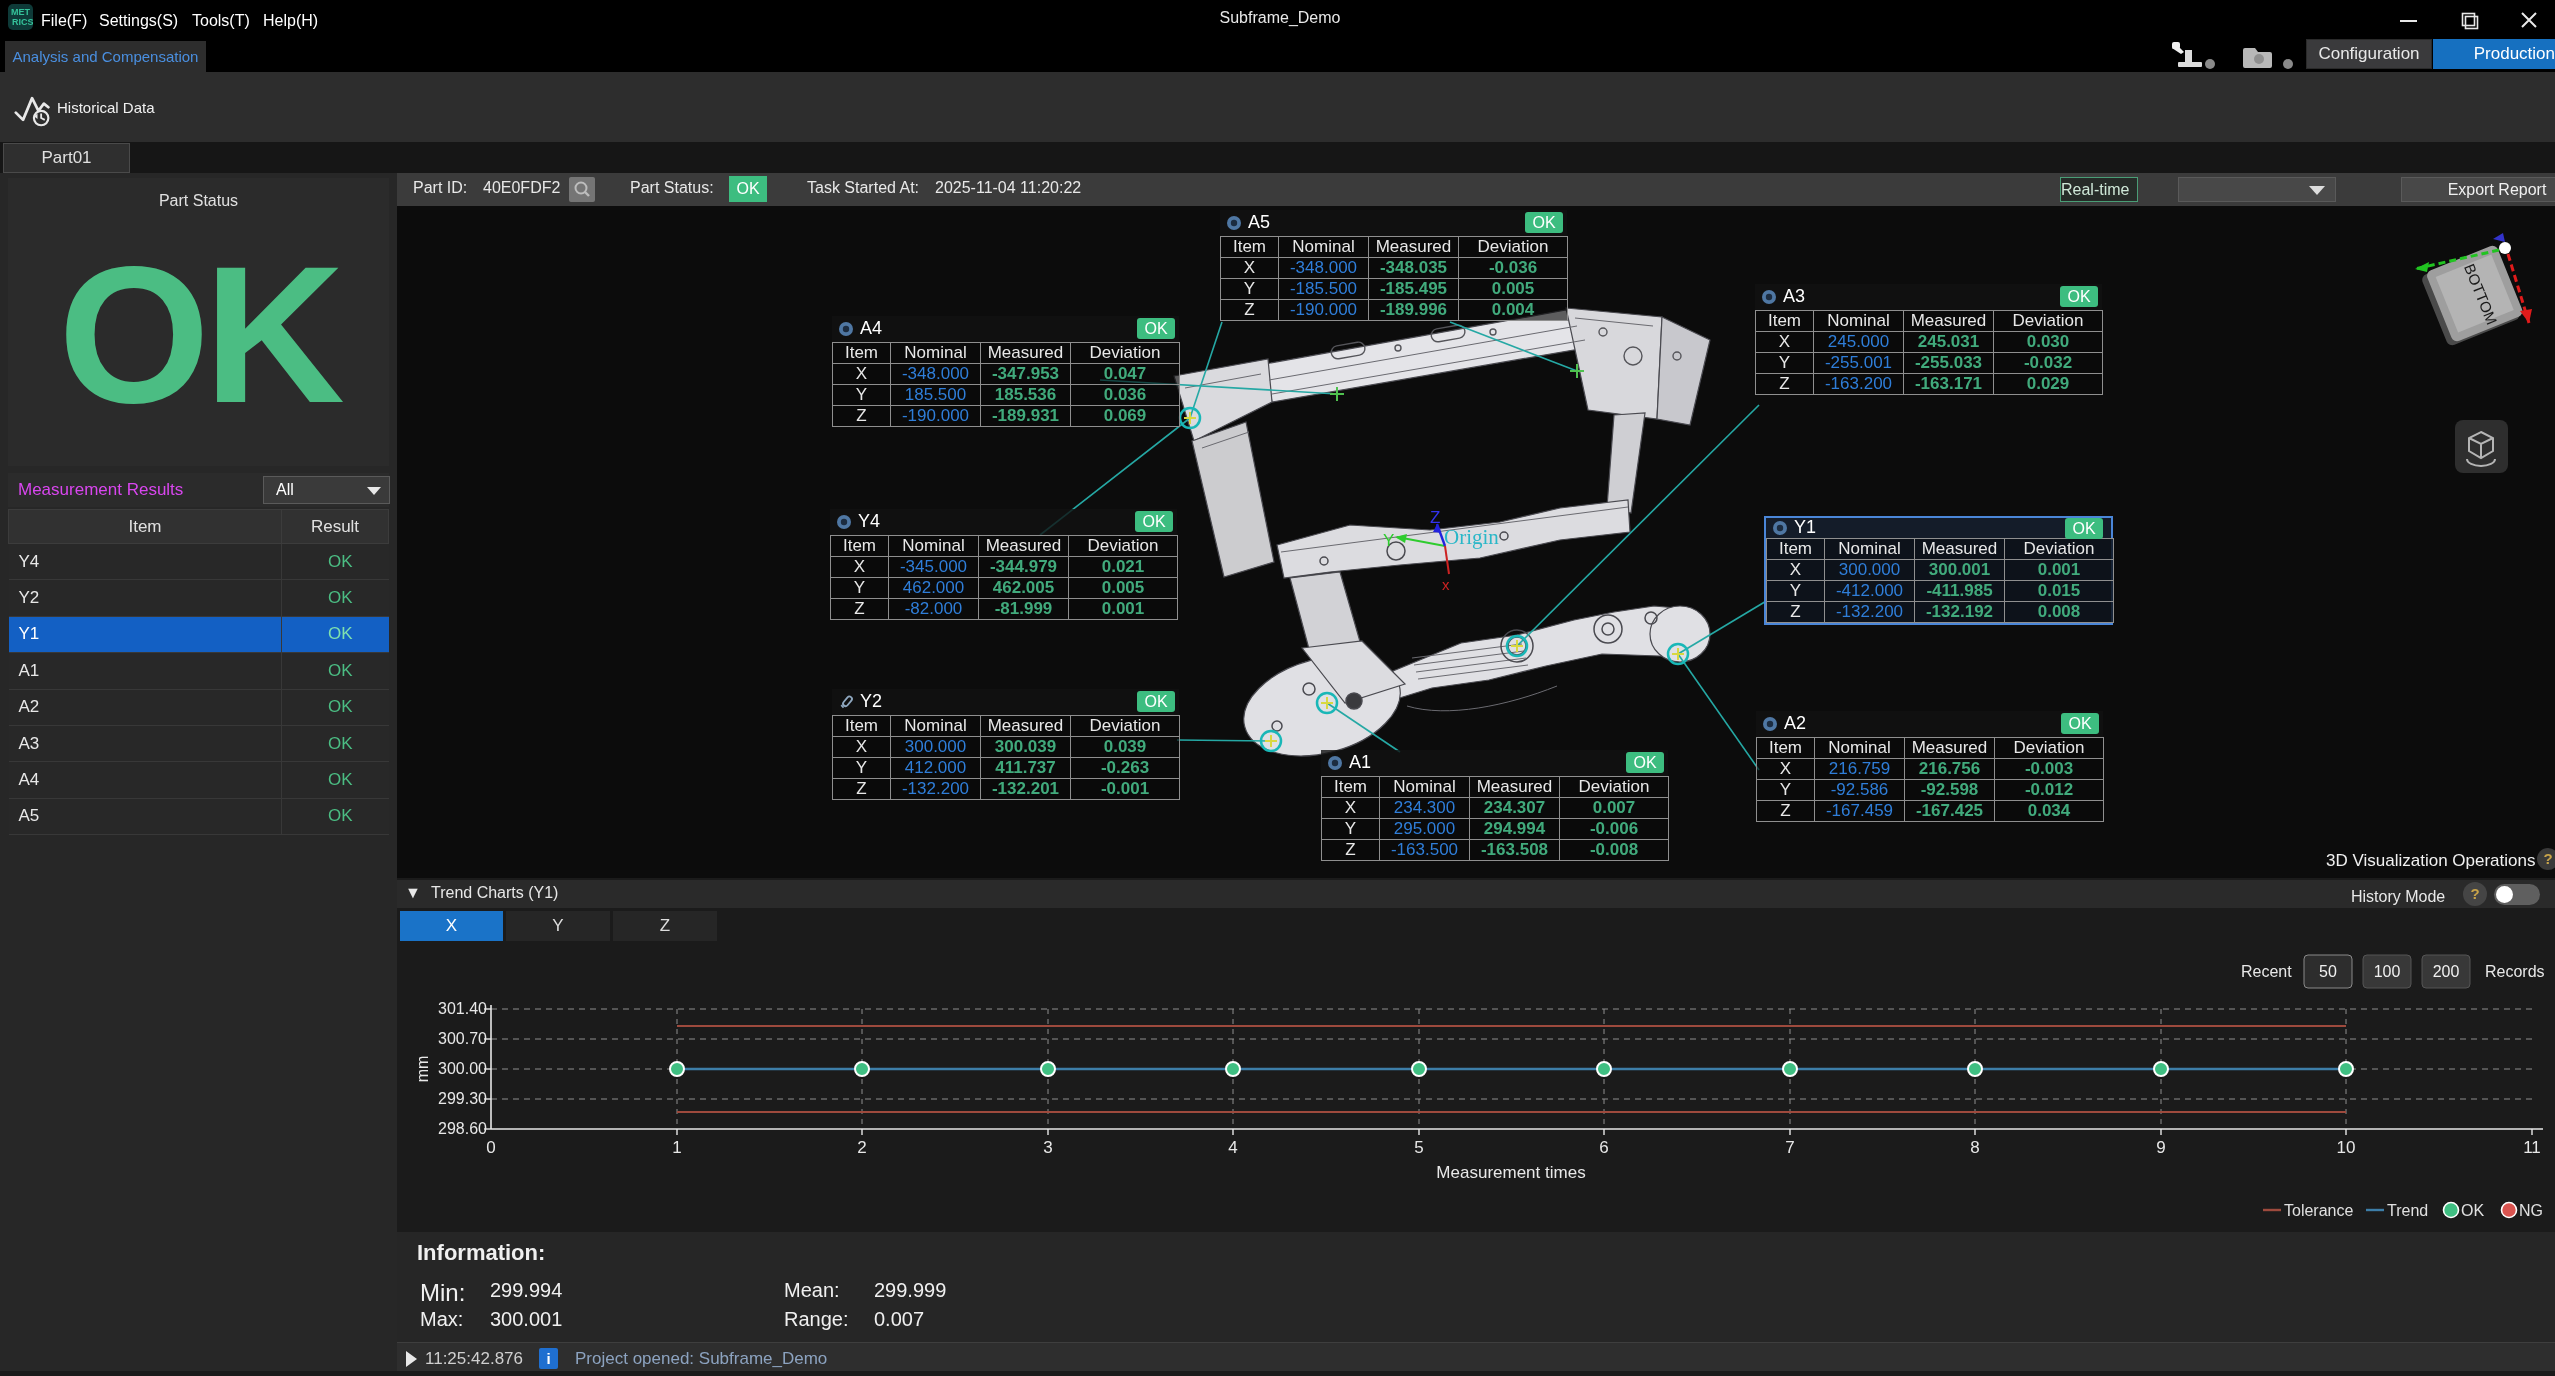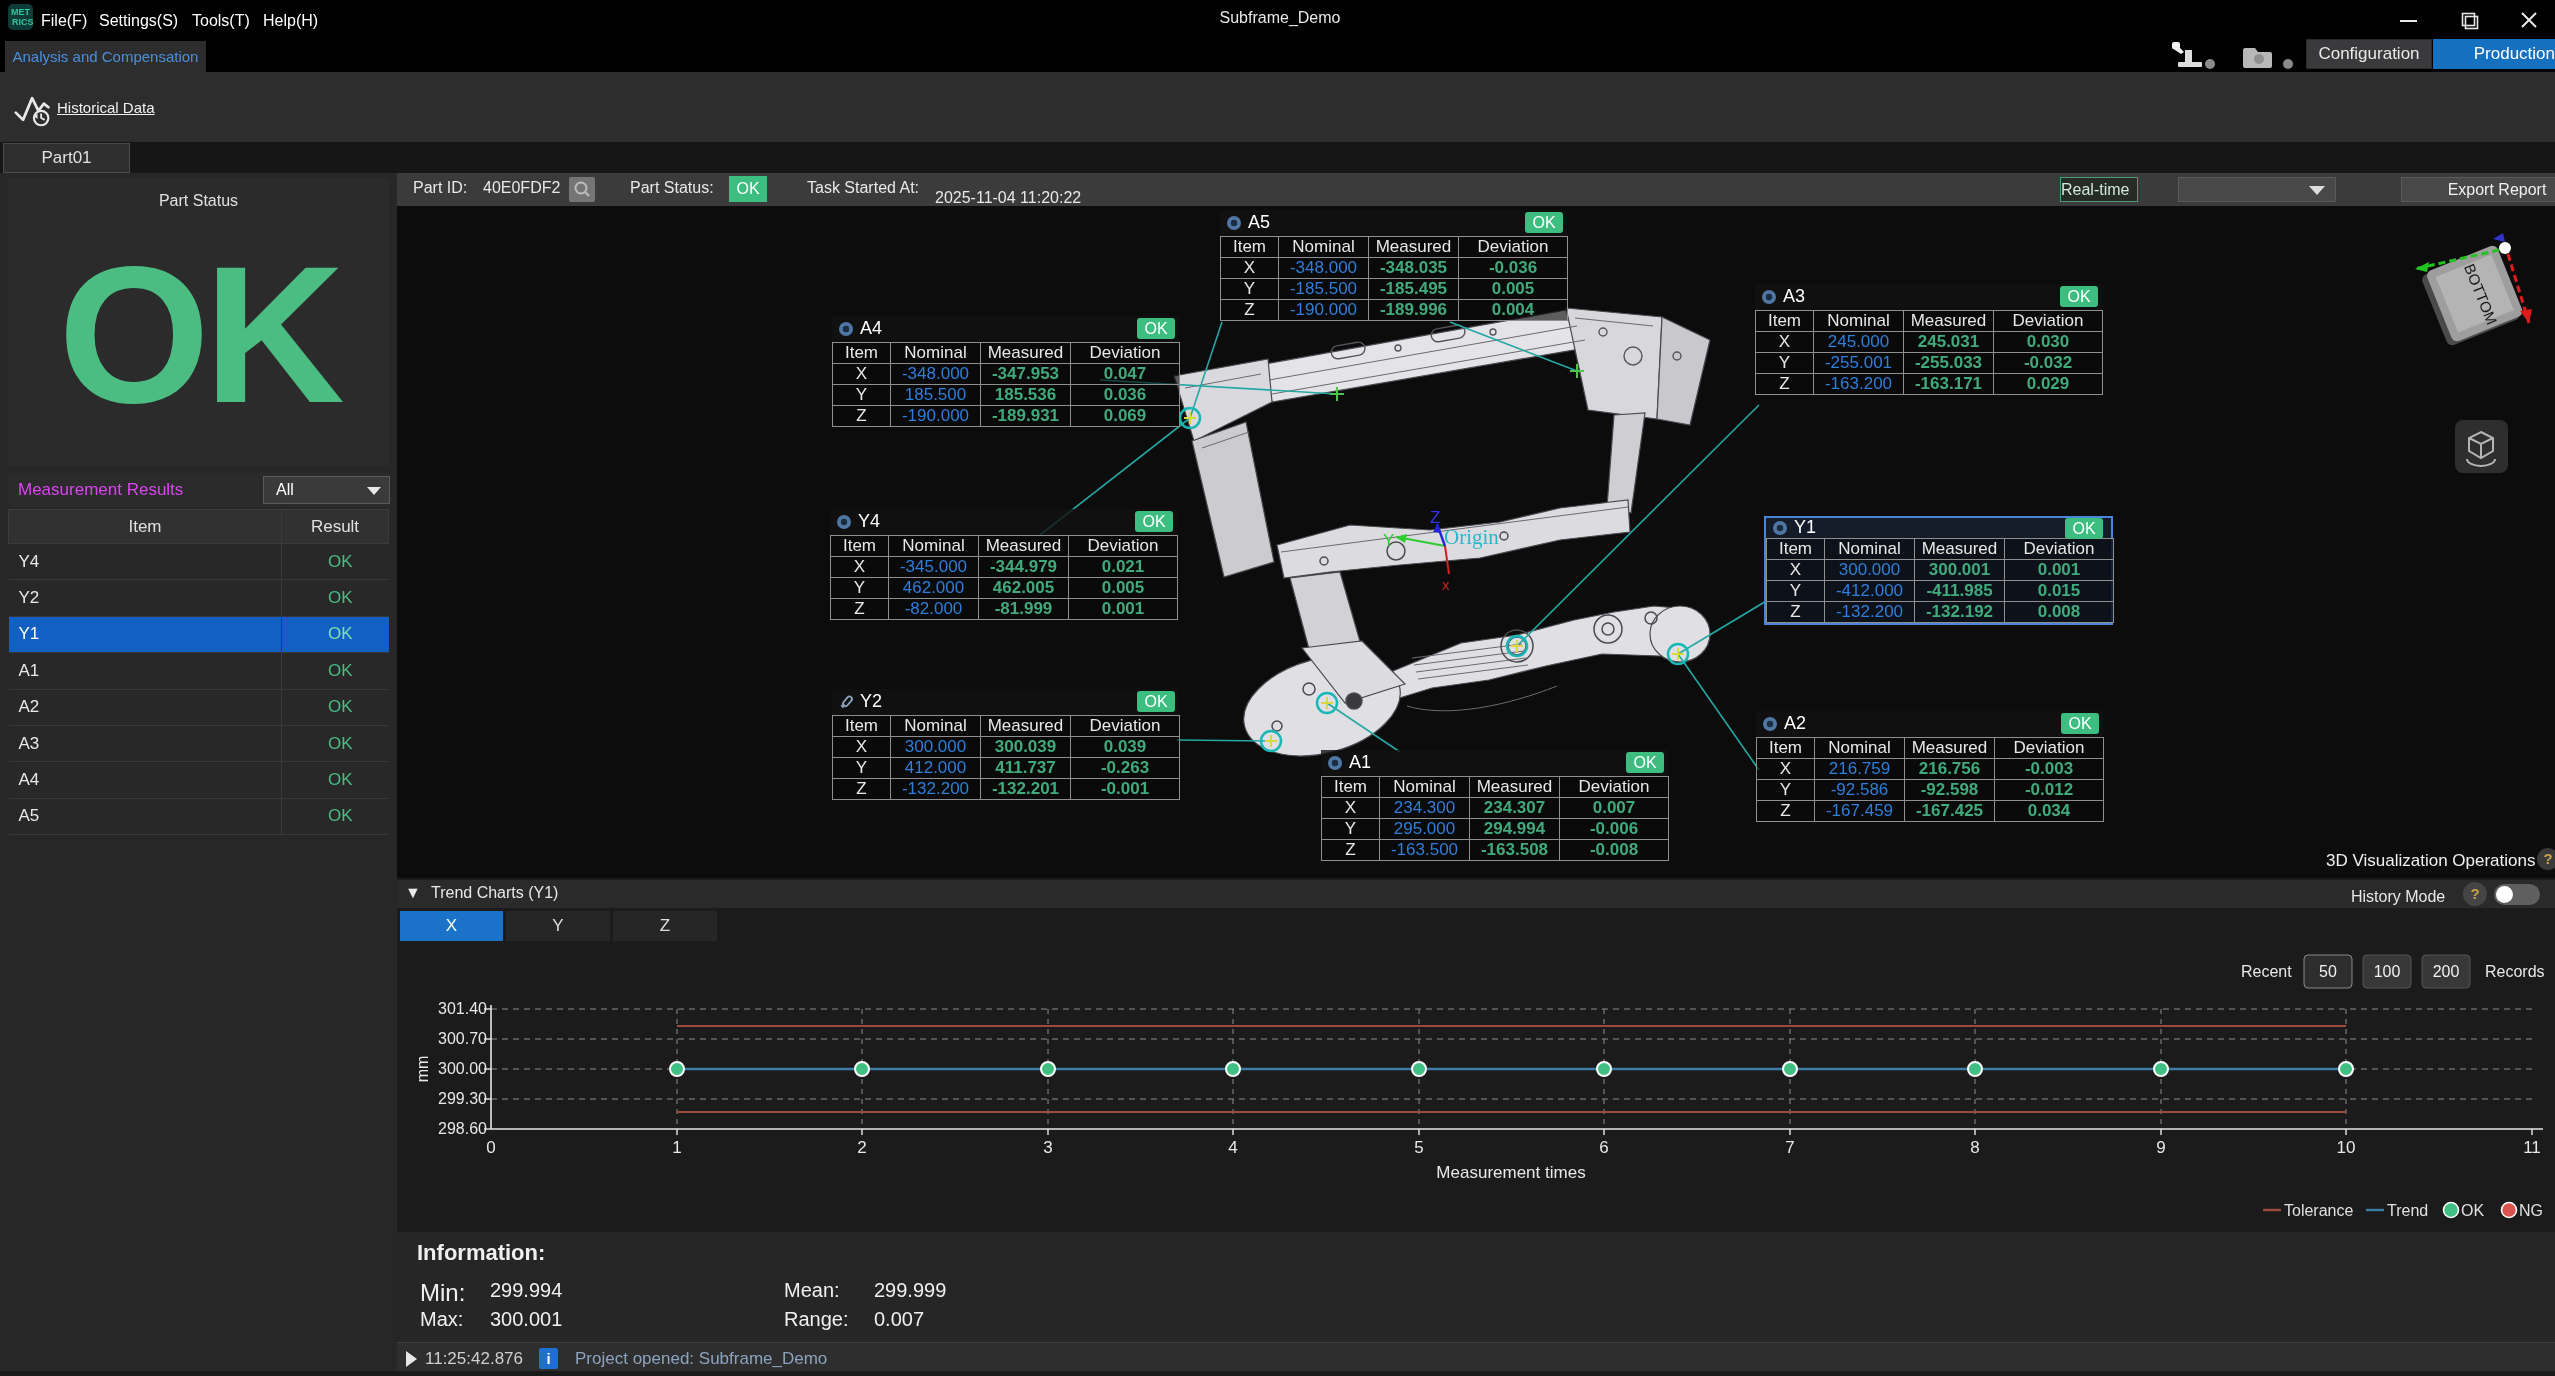--- a/index.html
+++ b/index.html
@@ -115,21 +115,21 @@
     color:#e8e8e8;font-size:17px;line-height:28px;text-align:center;">Configuration</div>
   <div class="abs" style="left:2433px;top:39px;width:122px;height:30px;background:#1670c0;
     color:#fff;font-size:17px;line-height:30px;text-align:right;">Production</div>
   <div class="abs" id="toolrow">
     <svg class="abs" style="left:14px;top:17px;" width="38" height="40" viewBox="0 0 42 40">
       <path d="M 2 24 L 10 32 L 20 8 L 27 22 L 33 14 L 38 18" fill="none" stroke="#e8e8e8" stroke-width="3" stroke-linecap="round" stroke-linejoin="round"></path>
       <circle cx="30" cy="30" r="8" fill="none" stroke="#e8e8e8" stroke-width="2.4"></circle>
       <path d="M 30 25 v 5 l 4 2" fill="none" stroke="#e8e8e8" stroke-width="2"></path>
       <path d="M 22 28 l 4 -3 v 6 z" fill="#e8e8e8"></path>
     </svg>
-    <span class="abs" style="left:57px;top:27px;font-size:15px;color:#f0f0f0;text-decoration:underline;">Historical Data</span>
+    <span class="abs" style="left:57px;top:27px;font-size:15px;color:#f0f0f0;">Historical Data</span>
   </div>
   <div class="abs" id="part01row"></div>
   <div class="abs" id="tab-part01">Part01</div>
 
   <div class="abs" id="sidebar">
     <div class="abs" id="partstatus">
       <div style="text-align:center;margin-top:14px;font-size:16px;color:#e0e0e0;">Part Status</div>
       <div id="bigok">OK</div>
     </div>
     <div class="abs" id="measrow">
@@ -187,21 +187,21 @@
     <span class="abs" style="left:86px;top:6px;">40E0FDF2</span>
     <span class="abs" style="left:172px;top:4px;width:26px;height:25px;background:#757575;border-radius:2px;">
       <svg width="26" height="25">
           <circle cx="12" cy="11" r="5.5" fill="none" stroke="#bdbdbd" stroke-width="2"></circle>
           <line x1="16" y1="15" x2="20" y2="19" stroke="#bdbdbd" stroke-width="2.4"></line>
         </svg>
     </span>
     <span class="abs" style="left:233px;top:6px;">Part Status:</span>
     <span class="abs okbadge" style="left:332px;top:3px;width:38px;height:26px;line-height:26px;">OK</span>
     <span class="abs" style="left:410px;top:6px;">Task Started At:</span>
-    <span class="abs" style="left:538px;top:16px;">2025-11-04 11:20:22</span>
+    <span class="abs" style="left:538px;top:6px;">2025-11-04 11:20:22</span>
     <span class="abs" style="left:1663px;top:4px;width:78px;height:25px;border:1px solid #4a9d76;
       background:#262b28;color:#cfe8d8;font-size:16px;line-height:23px;text-align:left;">Real-time</span>
     <span class="abs" style="left:1781px;top:4px;width:158px;height:25px;background:#484848;border:1px solid #5a5a5a;">
       <span style="position:absolute;right:10px;top:8px;width:0;height:0;border-left:8px solid transparent;
         border-right:8px solid transparent;border-top:9px solid #ddd;"></span>
     </span>
     <span class="abs" style="left:1956px;top:4px;width:192px;height:25px;background:#484848;border:1px solid #5a5a5a;
       color:#f0f0f0;font-size:16px;line-height:23px;text-align:center;margin-left:48px;">Export Report
       <span style="position:absolute;right:8px;top:8px;width:0;height:0;border-left:8px solid transparent;
         border-right:8px solid transparent;border-top:9px solid #ddd;"></span>

